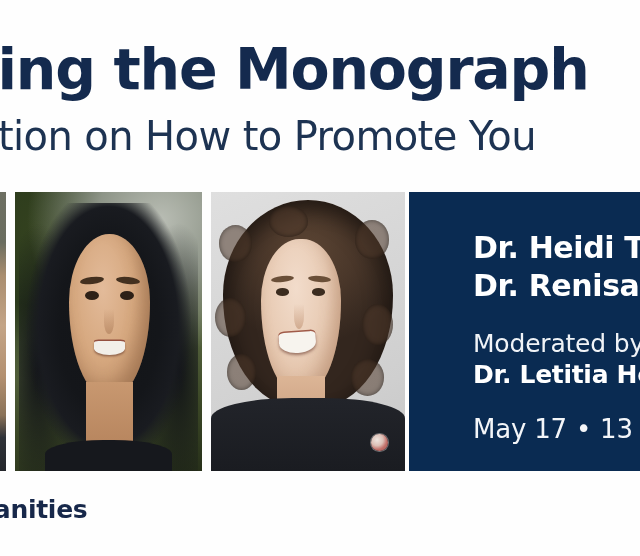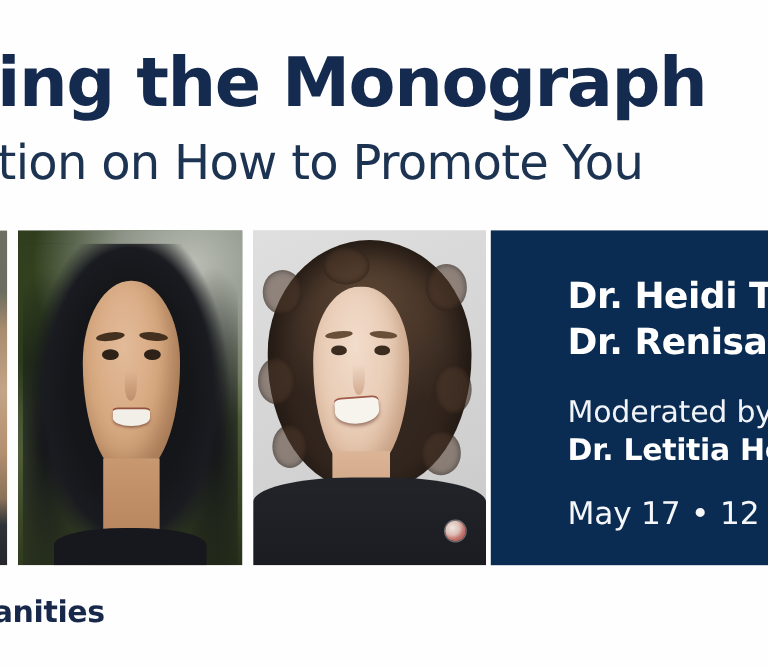--- a/index.html
+++ b/index.html
@@ -409,20 +409,20 @@
       <div class="speaker-line">Dr. Heidi T</div>
       <div class="speaker-line">Dr. Renisa</div>
     </div>
 
     <div class="moderation">
       <div class="moderated-label">Moderated by</div>
       <div class="moderator-name">Dr. Letitia Her</div>
     </div>
 
     <div class="datetime">
-      <span>May 17</span><span class="dt-sep">•</span><span>12</span>
+      <span>May 17</span><span class="dt-sep">•</span><span>13</span>
     </div>
 
   </div>
 
   <div class="org-line">Humanities</div>
 
 </div>
 
 </body></html>

